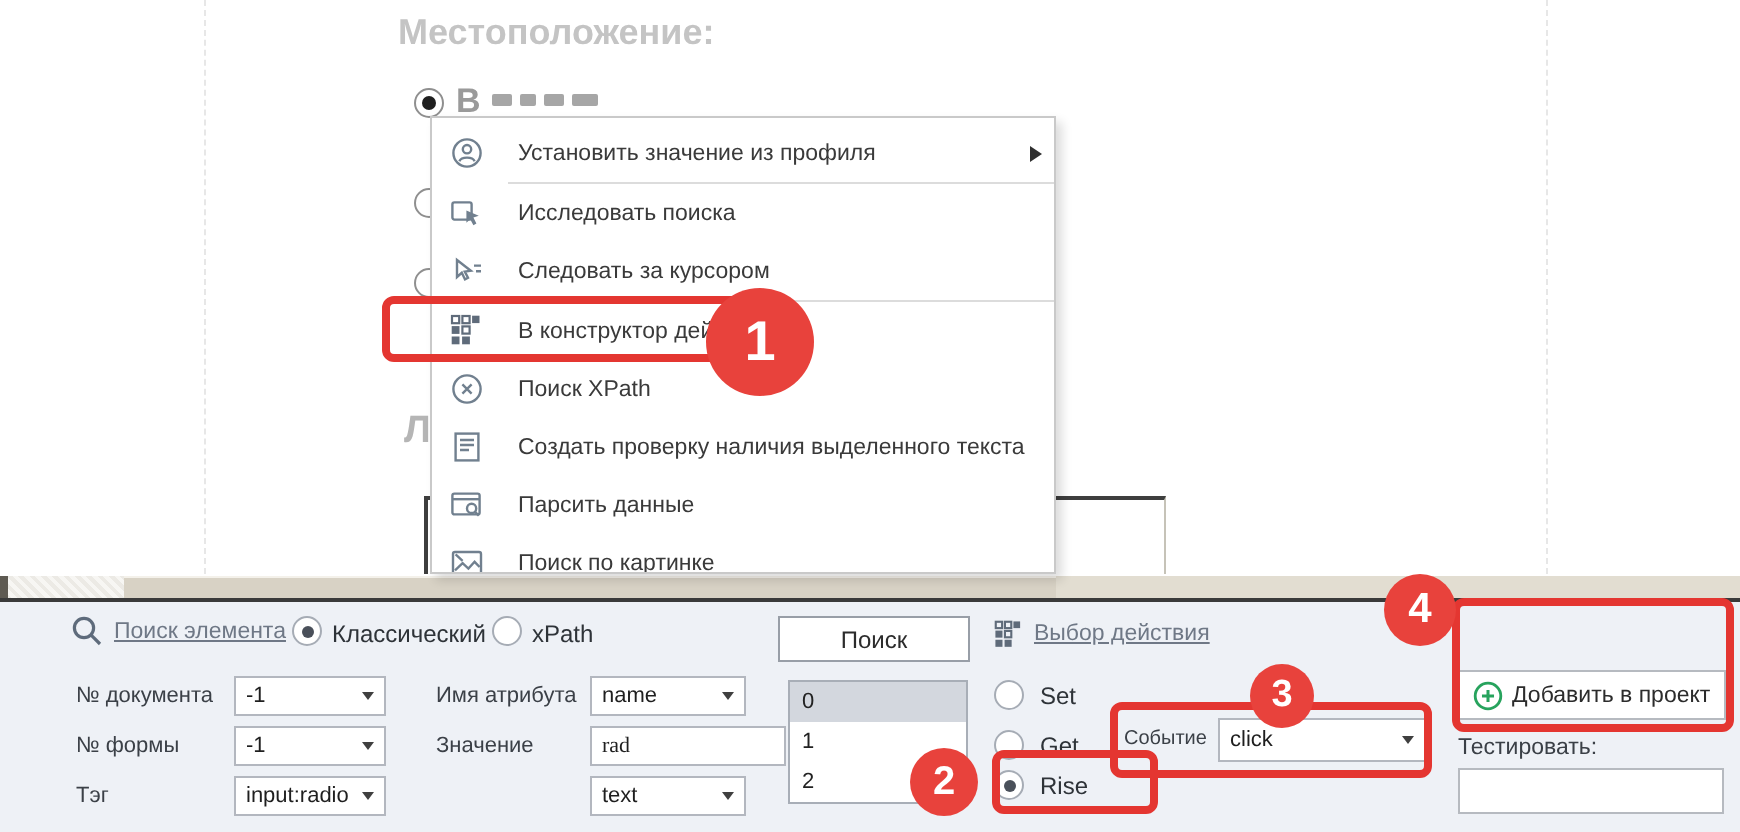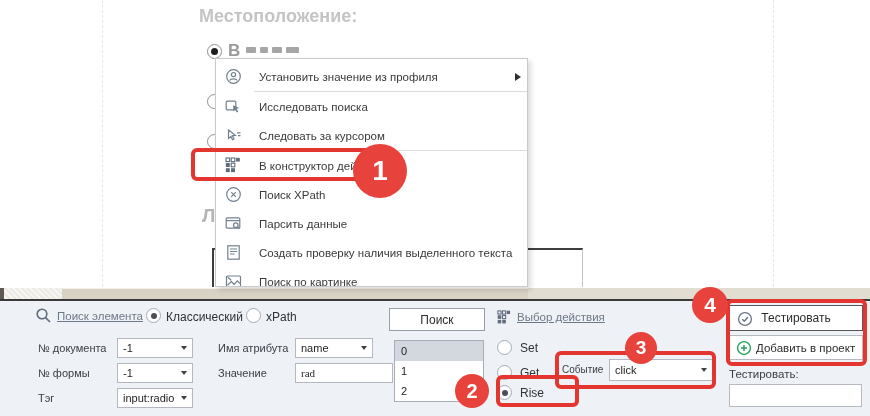--- a/index.html
+++ b/index.html
@@ -142,37 +142,37 @@
           <circle cx="8.5" cy="8.5" r="6.8"></circle>
             <path d="M6.2 6.2 L10.8 10.8 M10.8 6.2 L6.2 10.8"></path>
         </svg>
       </span>
       <span>Поиск XPath</span>
     </div>
 
     <div class="mi">
       <span class="mi-icon">
         <svg width="17" height="17" viewBox="0 0 17 17" fill="none" stroke="#71808f" stroke-width="1.2">
+          <rect x="2.8" y="1.8" width="11.4" height="13.4"></rect>
+          <path d="M5 5 h7 M5 7.5 h7 M5 10 h4.5"></path>
+        </svg>
+      </span>
+      <span>Создать проверку наличия выделенного текста</span>
+    </div>
+
+    <div class="mi">
+      <span class="mi-icon">
+        <svg width="17" height="17" viewBox="0 0 17 17" fill="none" stroke="#71808f" stroke-width="1.2">
           <rect x="1.2" y="2.8" width="13.6" height="10.4" rx="1"></rect>
             <path d="M1.2 5.6 H14.8"></path>
           <circle cx="10.8" cy="10.2" r="2.3"></circle>
             <path d="M12.5 11.9 L14.4 13.8"></path>
         </svg>
       </span>
       <span>Парсить данные</span>
-    </div>
-
-    <div class="mi">
-      <span class="mi-icon">
-        <svg width="17" height="17" viewBox="0 0 17 17" fill="none" stroke="#71808f" stroke-width="1.2">
-          <rect x="2.8" y="1.8" width="11.4" height="13.4"></rect>
-          <path d="M5 5 h7 M5 7.5 h7 M5 10 h4.5"></path>
-        </svg>
-      </span>
-      <span>Создать проверку наличия выделенного текста</span>
     </div>
 
     <div class="mi">
       <span class="mi-icon">
         <svg width="17" height="17" viewBox="0 0 17 17" fill="none" stroke="#71808f" stroke-width="1.2">
           <rect x="1.5" y="3" width="14" height="11" rx="1"></rect>
           <path d="M2.5 12.2 L6.3 8.6 L9.2 11.3 L12.3 7.9 L14.8 10.5"></path>
           <path d="M2.8 4.2 L6.3 7.4"></path>
         </svg>
       </span>
@@ -223,20 +223,24 @@
   <div class="lbl" style="left:218px;top:342px;">Имя атрибута</div>
   <div class="dd" style="left:295px;top:338px;width:78px;height:20px;">
     <span>name</span>
       <span class="arr"></span>
   </div>
 
   <div class="lbl" style="left:218px;top:367px;">Значение</div>
   <input class="inp" style="left: 295px; top: 363px; width: 98px; height: 20px; font-family: Liberation Serif, serif;" value="rad">
 
   <div class="lbl" style="left:218px;top:392px;margin-top:37px;">Тип поиска</div>
+  <div class="dd" style="left:295px;top:388px;width:78px;height:20px;">
+    <span>text</span>
+      <span class="arr"></span>
+  </div>
 
   <div class="btn" style="left:389px;top:308px;width:96px;height:23px;">Поиск</div>
 
   <div class="listbox">
     <div class="lrow sel">0</div>
     <div class="lrow">1</div>
     <div class="lrow">2</div>
   </div>
 
   <span class="icon-abs" style="left:497px;top:310px;">
@@ -258,29 +262,20 @@
   <div class="rlabel" style="left:520px;top:366px;">Get</div>
   <span class="rad sel" style="left:497px;top:385px;"></span>
   <div class="rlabel" style="left:520px;top:386px;">Rise</div>
 
   <div class="lbl" style="left:562px;top:364px;font-size:10px;">Событие</div>
   <div class="dd" style="left:609px;top:359px;width:104px;height:22px;">
     <span>click</span>
       <span class="arr"></span>
   </div>
 
-  <div class="btn" style="left:729px;top:305px;width:134px;height:26px;border-color:#53575c;">
-    <span class="icon-abs" style="left:7px;top:5px;">
-      <svg width="16" height="16" viewBox="0 0 17 17" fill="none" stroke="#6b7584" stroke-width="1.4">
-        <circle cx="8.5" cy="8.5" r="6.8"></circle>
-          <path d="M5.6 8.8 L7.7 10.9 L11.6 6.6" stroke-width="1.6"></path>
-      </svg>
-    </span>
-    <span>Тестировать</span>
-  </div>
 
   <div class="btn" style="left:729px;top:335px;width:134px;height:25px;border-color:#b6bac0;justify-content:flex-start;padding-left:26px;font-size:11.5px;">
     <span class="icon-abs" style="left:6px;top:4px;">
       <svg width="16" height="16" viewBox="0 0 17 17" fill="none" stroke="#27a35d" stroke-width="1.5">
         <circle cx="8.5" cy="8.5" r="6.8"></circle>
           <path d="M8.5 5.3 V11.7 M5.3 8.5 H11.7" stroke-width="1.6"></path>
       </svg>
     </span>
     <span>Добавить в проект</span>
   </div>

